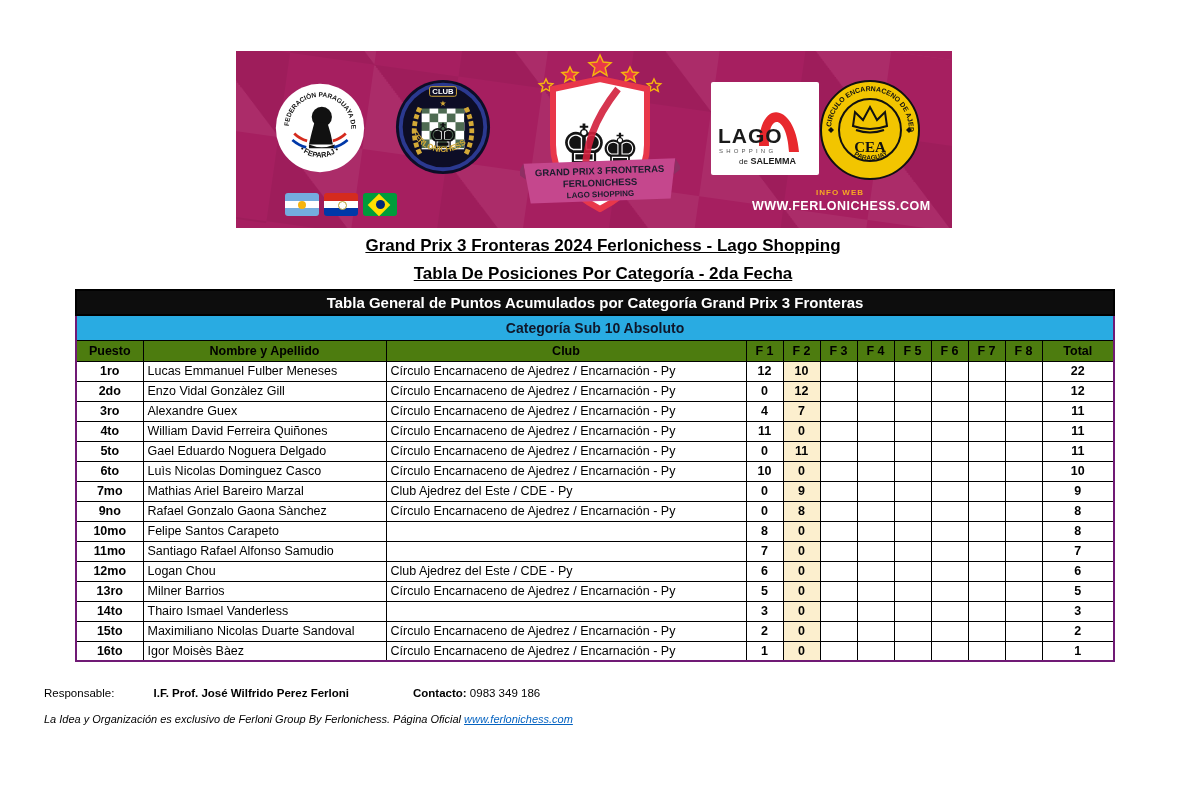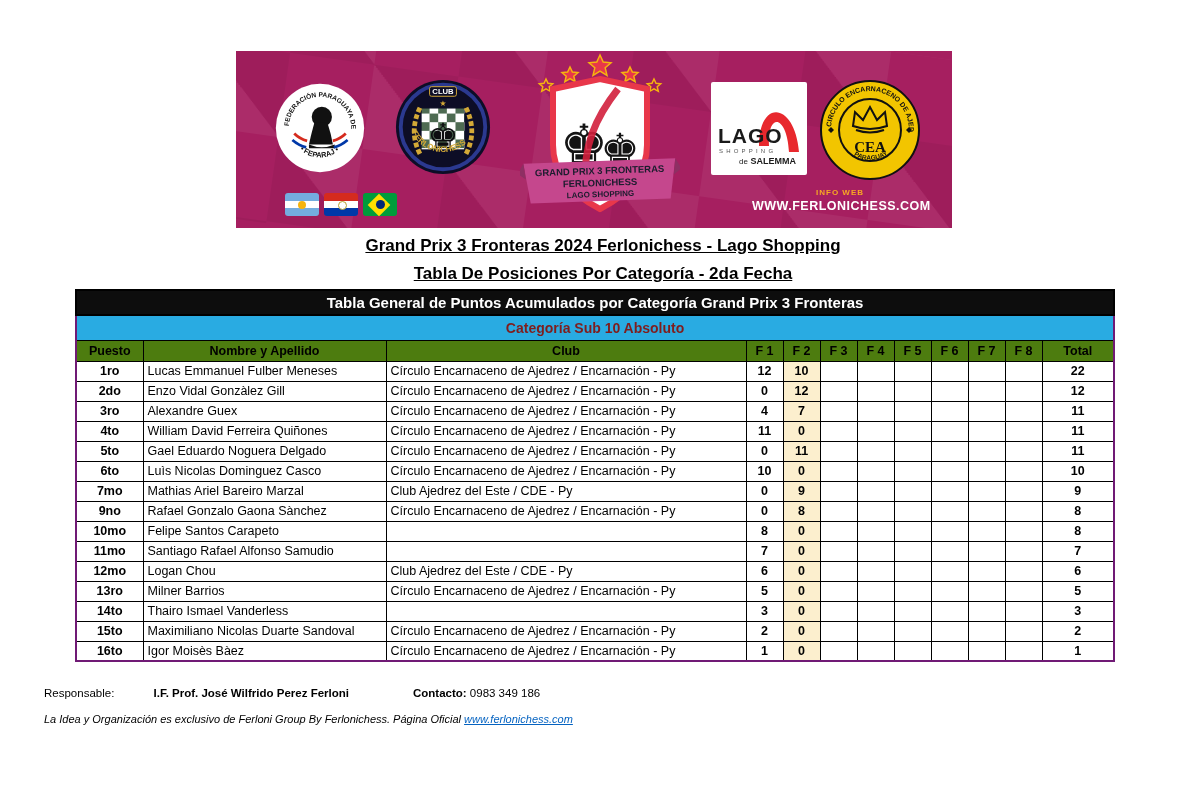--- a/index.html
+++ b/index.html
@@ -9,21 +9,21 @@
   
   .banner { position:absolute; left:236px; top:51px; width:716px; height:177px; background:#a61f60; overflow:hidden; }
   .banner::before { content:""; position:absolute; inset:-40px;
     background-image:
       linear-gradient(45deg, rgba(255,255,255,0.06) 25%, transparent 25%, transparent 75%, rgba(255,255,255,0.06) 75%),
       linear-gradient(45deg, rgba(0,0,0,0.05) 25%, transparent 25%, transparent 75%, rgba(0,0,0,0.05) 75%);
     background-size:170px 170px; background-position:0 0, 85px 85px; transform:rotate(8deg); }
   .logo-abs { position:absolute; }
 
   
-  .lago-box { position:absolute; left:475px; top:31px; width:96px; height:93px; background:#fff; border-radius:2px; }
+  .lago-box { position:absolute; left:475px; top:31px; width:108px; height:93px; background:#fff; border-radius:2px; }
   .lago-name { position:absolute; left:7px; top:42px; font-size:21px; font-weight:bold; color:#1a1a1a; letter-spacing:1px; }
   .lago-shopping { position:absolute; left:8px; top:66px; font-size:6px; letter-spacing:3.2px; color:#555; }
   .lago-brand { position:absolute; left:28px; top:74px; font-size:9px; font-weight:bold; color:#1a1a1a; }
   .lago-brand i { font-style:normal; font-weight:normal; font-size:8px; }
 
   .infoweb { position:absolute; left:516px; top:137px; width:176px; text-align:center; }
   .infoweb .lbl { font-size:8px; font-weight:bold; color:#f7a823; letter-spacing:1px; }
   .infoweb .url { font-size:12.5px; font-weight:bold; color:#ffffff; letter-spacing:0.5px; margin-top:2px; }
 
   
@@ -38,21 +38,21 @@
 
   
   .titles { position:absolute; left:0; top:232px; width:1190px; text-align:center; }
   .titles div { font-size:17px; font-weight:bold; color:#000; text-decoration:underline; line-height:28px;margin-left:16px; }
 
   
   table.standings { position:absolute; left:75px; top:289px; width:1038px; border-collapse:collapse; table-layout:fixed; }
   table.standings td, table.standings th { border:1px solid #000; overflow:hidden; white-space:nowrap; }
   table.standings { border:2px solid #701a75; }
   tr.mainhead th { background:#0d0d0d; color:#fff; font-size:15px; font-weight:bold; height:25px; border:2px solid #000; }
-  tr.cathead th { background:#29abe2; color:#7f1d1d; font-size:14px; font-weight:bold; height:25px; }
+  tr.cathead th { background:#29abe2; color:#0f172a; font-size:14px; font-weight:bold; height:25px; }
   tr.colhead th { background:#4d7c0f; color:#000; font-size:12.5px; font-weight:bold; height:21px; }
   tr.datarow td { height:20px; font-size:12.5px; color:#000; background:#fff; padding:0 4px; }
   tr.datarow td.c { text-align:center; font-weight:bold; padding:0; }
   tr.datarow td.f2bg { background:#fcefce; }
 
   
   .footer1 { position:absolute; left:44px; top:687px; font-size:11.5px; color:#000; }
   .footer1 b { font-weight:bold;padding-left:36px; }
   .footer1 .gap { display:inline-block; width:28px; }
   .footer2 { position:absolute; left:44px; top:713px; font-size:11px; color:#000;font-style:italic; }

